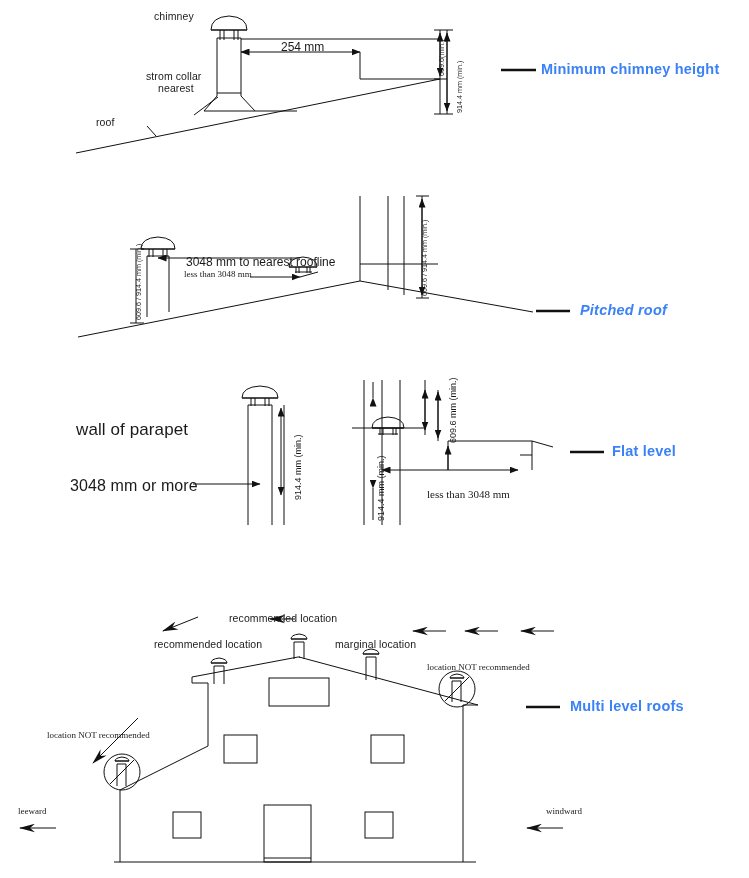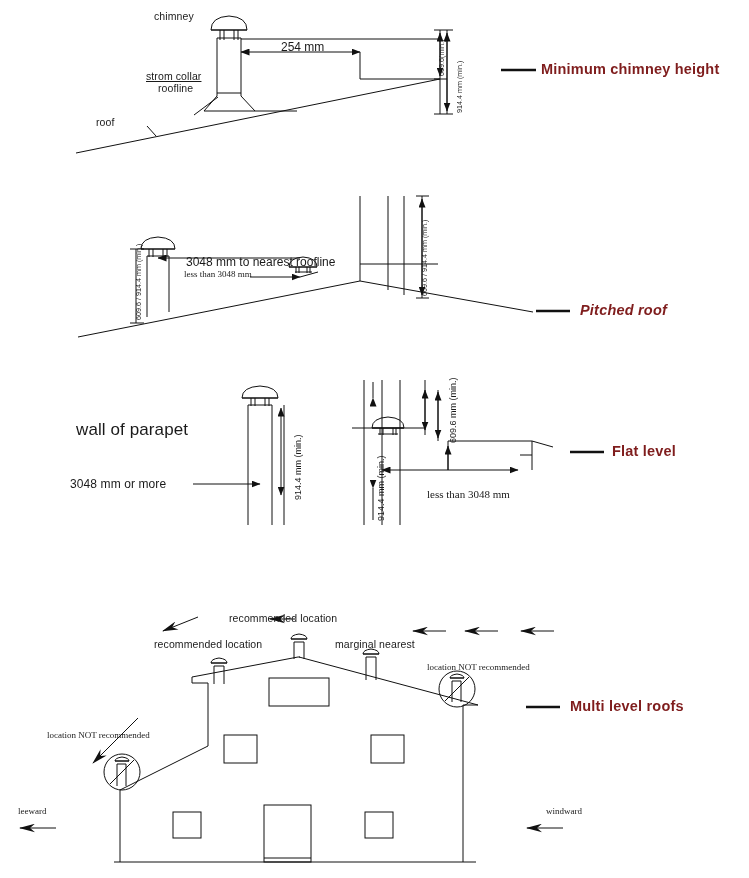--- a/index.html
+++ b/index.html
@@ -7,21 +7,21 @@
     width:749px;height:878px;position:relative;overflow:hidden;
     font-family:"Liberation Sans", sans-serif;color:#000;
   }
   #sheet{position:absolute;left:8px;top:0;width:749px;height:647px;border-radius:23px;}
   svg.layer{position:absolute;left:0;top:0;width:749px;height:878px;}
   .t{position:absolute;font-family:"Liberation Sans", sans-serif;color:#1a1a1a;white-space:nowrap;}
   .lbl{font-size:10.5px;letter-spacing:.1px;}
   .lbl-sm{font-size:9px;font-family:Liberation Serif, serif;}
   .dim{font-size:12px;}
   .dim-sm{font-size:7.2px;}
-  .sect{font-size:14.5px;font-weight:bold;letter-spacing:.2px;color:#7f1d1d;}
+  .sect{font-size:14.5px;font-weight:bold;letter-spacing:.2px;color:#3b82f6;}
   .vert{transform-origin:0 0;}
   .rot90{transform:rotate(-90deg);}
 </style>
 </head>
 <body>
 
 <div id="sheet">
 
   <svg class="layer" viewBox="0 0 749 878">
     <defs>
@@ -242,44 +242,44 @@
       <line x1="513" y1="631" x2="546" y2="631" marker-start="url(#fatl)"></line>
       <line x1="85" y1="763" x2="130" y2="718" marker-start="url(#fatl)"></line>
       <line x1="12" y1="828" x2="48" y2="828" marker-start="url(#fatl)"></line>
       <line x1="519" y1="828" x2="555" y2="828" marker-start="url(#fatl)"></line>
 
       <line x1="518" y1="707" x2="552" y2="707" stroke-width="2.6"></line>
     </g>
   </svg>
 
   <div class="t lbl" style="left:146px;top:10px;">chimney</div>
-  <div class="t lbl" style="left:138px;top:70px;text-decoration:underline;">strom collar</div>
-  <div class="t lbl" style="left:150px;top:82px;">roofline</div>
+  <div class="t lbl" style="left:138px;top:70px;">strom collar</div>
+  <div class="t lbl" style="left:150px;top:82px;">nearest</div>
   <div class="t lbl" style="left:88px;top:116px;">roof</div>
   <div class="t dim" style="left:273px;top:40px;">254 mm</div>
   <div class="t dim-sm vert rot90" style="left:429px;top:76px;">609.6(min.)</div>
   <div class="t dim-sm vert rot90" style="left:447px;top:113px;">914.4 mm (min.)</div>
   <div class="t sect" style="left:533px;top:61px;">Minimum chimney height</div>
 
   <div class="t dim-sm vert rot90" style="left:126px;top:320px;">609.6 / 914.4 mm (min.)</div>
   <div class="t dim" style="left:178px;top:243px;margin-top:12px;">3048 mm to nearest roofline</div>
   <div class="t lbl-sm" style="left:176px;top:269px;">less than  3048 mm</div>
   <div class="t dim-sm vert rot90" style="left:412px;top:296px;">609.6 / 914.4 mm (min.)</div>
   <div class="t sect" style="left:572px;top:302px;font-style:italic;">Pitched roof</div>
 
   <div class="t lbl" style="left:68px;top:420px;font-size:17px;">wall of parapet</div>
-  <div class="t lbl" style="left:62px;top:477px;font-size:12px;">3048 mm or more</div>
+  <div class="t lbl" style="left:62px;top:477px;font-size:16px;">3048 mm or more</div>
   <div class="t dim-sm vert rot90" style="left:285px;top:500px;font-size:9px;">914.4 mm (min.)</div>
   <div class="t dim-sm vert rot90" style="left:368px;top:521px;font-size:9px;">914.4 mm (min.)</div>
   <div class="t dim-sm vert rot90" style="left:440px;top:443px;font-size:9px;">609.6 mm (min.)</div>
   <div class="t lbl-sm" style="left:419px;top:488px;font-size:11px;">less than 3048 mm</div>
   <div class="t sect" style="left:604px;top:443px;">Flat level</div>
 
   <div class="t lbl" style="left:221px;top:612px;">recommended location</div>
   <div class="t lbl" style="left:146px;top:638px;">recommended location</div>
-  <div class="t lbl" style="left:327px;top:638px;">marginal nearest</div>
+  <div class="t lbl" style="left:327px;top:638px;">marginal location</div>
   <div class="t lbl-sm" style="left:419px;top:662px;">location NOT recommended</div>
   <div class="t lbl-sm" style="left:39px;top:730px;">location NOT recommended</div>
   <div class="t lbl-sm" style="left:10px;top:806px;">leeward</div>
   <div class="t lbl-sm" style="left:538px;top:806px;">windward</div>
   <div class="t sect" style="left:562px;top:698px;">Multi level roofs</div>
 
 </div>
 
 </body></html>

